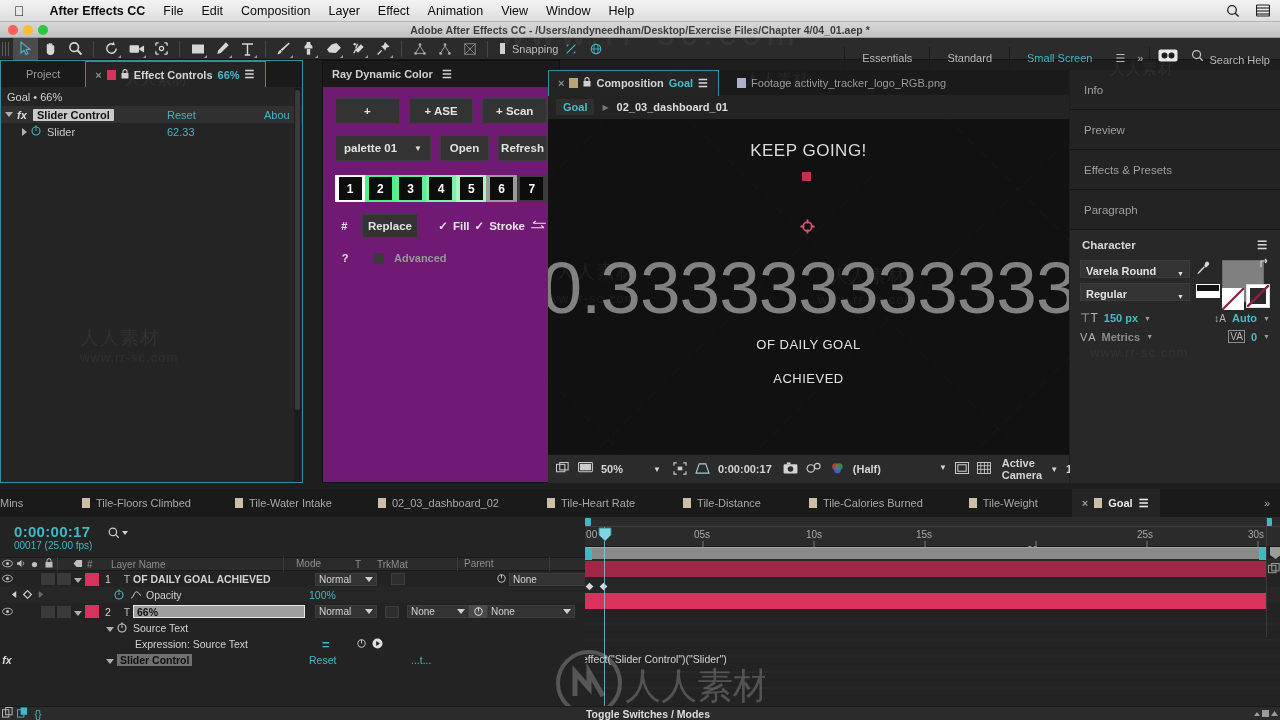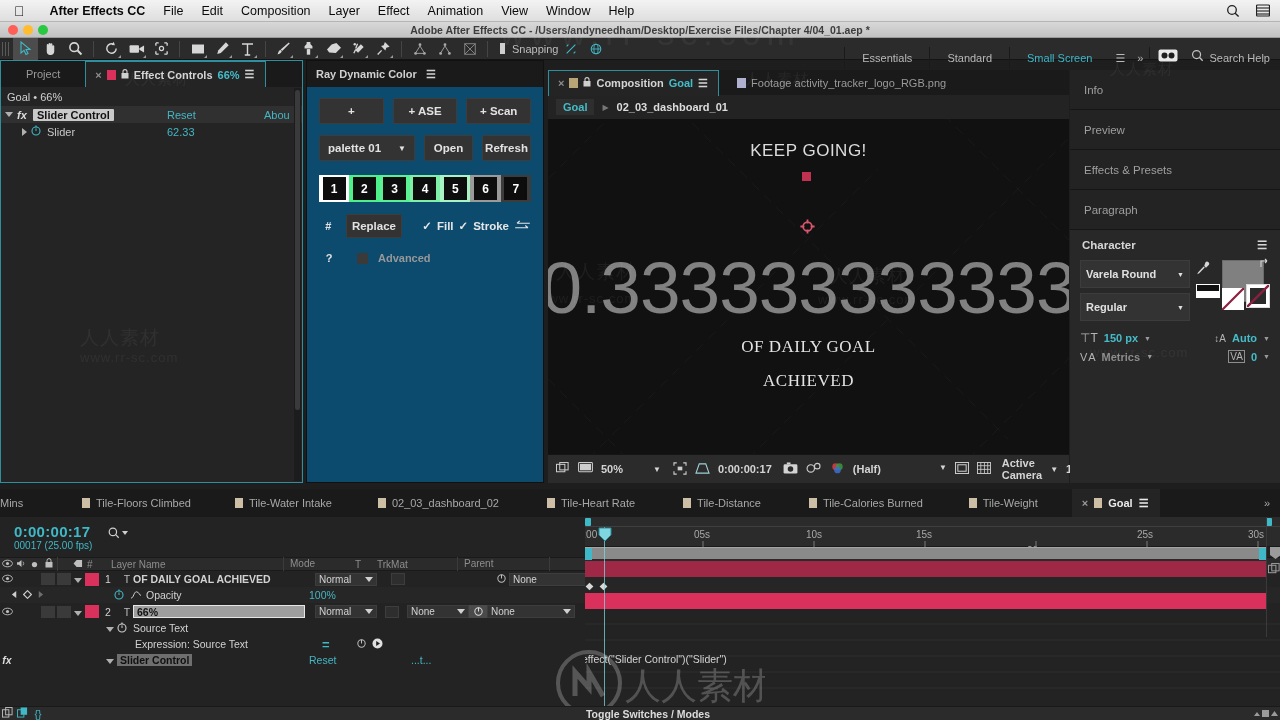--- a/index.html
+++ b/index.html
@@ -54,21 +54,21 @@
   }
   #toolbar .grip { width:8px; height:14px; margin:0 3px 0 2px;
     background: repeating-linear-gradient(90deg,#5a5a5a 0 1px, transparent 1px 3px); }
   .tool { width:25px; height:22px; display:flex; align-items:center; justify-content:center;
           position:relative; }
   .tool.sel { background:#4c4c4c; }
   .tool .corner { position:absolute; right:3px; bottom:2px; width:0;height:0;
      border-left:3px solid transparent; border-bottom:3px solid #9a9a9a; }
   .tsep { width:1px; height:16px; background:#454545; margin:0 5px; }
   #toolbar .snapping { display:flex; align-items:center; gap:5px; margin-left:6px; color:#bdbdbd;}
-  #toolbar .ws { margin-left:auto; display:flex; align-items:flex-end; height:22px;margin-top:18px; }
+  #toolbar .ws { margin-left:auto; display:flex; align-items:center; height:22px;margin-top:18px; }
   #toolbar .ws .w { padding:0 17px; line-height:22px; color:#b9b9b9; font-size:11px;}
   #toolbar .ws .w.active { color:#3db8c8; }
   #toolbar .ws .divider { width:1px;height:22px;background:#1a1a1a; }
 
   
   .panel { position:absolute; background:#1f1f1f; }
   .ptabs { height:26px; background:#1a1a1a; display:flex; align-items:center; }
   .ptab { height:26px; display:flex; align-items:center; gap:5px; padding:0 9px;
           font-size:11px; color:#9a9a9a; white-space:nowrap; }
   .ptab.active { background:#242424; color:#d4d4d4; font-weight:bold;
@@ -88,21 +88,21 @@
   .ec-row.sel-bg { background:#303030; }
   .tri { width:0;height:0; display:inline-block; }
   .tri.down { border-left:4px solid transparent; border-right:4px solid transparent; border-top:5px solid #b0b0b0; }
   .tri.right { border-top:4px solid transparent; border-bottom:4px solid transparent; border-left:5px solid #b0b0b0; }
   .namebox { background:#c9c9c9; color:#111; padding:0 4px; font-weight:bold; border-radius:1px; }
   .lnk { color:#44b6c4; }
   .vscroll { position:absolute; right:1px; top:1px; width:7px; bottom:1px; background:#1c1c1c;}
   .vscroll i { position:absolute; left:1px; right:1px; top:2px; height:320px; background:#3a3a3a; border-radius:3px;}
 
   
-  #rdc { left:306px; top:60px; width:238px; height:423px; background:#0c4a6e;
+  #rdc { left:322px; top:60px; width:238px; height:423px; background:#701a75;
          border:1px solid #111; }
   #rdc .hdr { height:26px; display:flex; align-items:center; gap:9px; padding:0 9px;
       background:#1a1a1a; color:#d0d0d0; font-weight:bold; font-size:11px; }
   .rdcbtn { background:#333; color:#e2e2e2; border:1px solid #3d3d3d; border-radius:2px;
       height:26px; display:flex; align-items:center; justify-content:center; font-size:11.5px;
       font-weight:bold; }
   .rdcsel { background:#333; border:1px solid #3d3d3d; border-radius:2px; height:26px;
       display:flex; align-items:center; justify-content:space-between; padding:0 8px;
       font-size:11.5px; color:#e2e2e2; font-weight:bold; }
   .swrow { display:flex; height:27px; align-items:stretch; }
@@ -122,31 +122,31 @@
   #compview { position:absolute; left:0; top:49px; width:521px; height:335px; background:#111; overflow:hidden; }
   #compfooter { position:absolute; left:0; bottom:0; width:521px; height:29px;
       background:#2b2b2b; border-top:1px solid #151515; display:flex; align-items:center;
       gap:8px; padding:0 8px; font-size:11px; color:#d4d4d4; font-weight:bold;}
   .cstage { position:absolute; left:0; top:0; right:0; bottom:0; }
   .big-num { position:absolute; left:50%; top:50%; transform:translate(-50%,-50%);
      font-size:73px; color:#818181; letter-spacing:-1px; white-space:nowrap; font-weight:normal;}
   .keepgoing { position:absolute; left:50%; top:22px; transform:translateX(-50%);
      color:#dcdcdc; font-size:17px; letter-spacing:.5px; white-space:nowrap;}
   .goalline { position:absolute; left:50%; transform:translateX(-50%);
-     color:#e3e3e3; font-size:17px; letter-spacing:.5px; white-space:nowrap;font-family:Liberation Serif, serif;}
+     color:#e3e3e3; font-size:13px; letter-spacing:.5px; white-space:nowrap;}
 
   
   #rightbar { left:1070px; top:70px; width:210px; height:413px; background:#1f1f1f; }
   .rpanel { height:40px; display:flex; align-items:center; padding:0 14px;
      border-bottom:1px solid #161616; color:#9f9f9f; font-size:11.5px; background:#232323;}
   #charpanel { background:#282828; height:calc(413px - 160px); }
   #charpanel .chdr { height:30px; display:flex; align-items:center;
      justify-content:space-between; padding:0 12px; color:#d6d6d6; font-weight:bold; font-size:11.5px;}
-  .cfield { background:#333; border:1px solid #3c3c3c; height:28px; display:flex;
-     align-items:center; justify-content:space-between; padding:0 5px; color:#e0e0e0; font-size:11px;
+  .cfield { background:#333; border:1px solid #3c3c3c; height:18px; display:flex;
+     align-items:flex-end; justify-content:space-between; padding:0 5px; color:#e0e0e0; font-size:11px;
      font-weight:bold;}
   .cnum { color:#45bcc9; font-weight:bold; font-size:11px; }
 
   
   #tltabs { position:absolute; left:0; top:489px; width:1280px; height:28px;
       background:#1a1a1a; display:flex; align-items:center; }
   .tltab { height:28px; display:flex; align-items:center; gap:6px; padding:0 10px;
       font-size:11px; color:#a8a8a8; white-space:nowrap; }
   .tltab.active { background:#242424; color:#eaeaea; font-weight:bold; }
   .tchip { width:8px;height:10px; background:#cdbfa6; display:block; }
@@ -841,21 +841,21 @@
           </svg>
       </span>
       <span style="width:12px;border-left:1px solid #3b3b3b;height:14px"></span>
       <span style="width:18px;text-align:center">
         <svg width="10" height="9" viewBox="0 0 11 10">
             <path d="M.6 5 L4 1.2 h6 v7.6 H4Z" fill="#bfbfbf"></path>
           </svg>
       </span>
       <span style="width:24px">#</span>
       <span style="width:172px">Layer Name</span>
-      <span style="width:72px;border-left:1px solid #3b3b3b;padding-left:6px;height:14px;line-height:14px">Mode</span>
+      <span style="width:72px;border-left:1px solid #3b3b3b;padding-left:12px;height:14px;line-height:14px">Mode</span>
       <span style="width:22px">T</span>
       <span style="width:80px">TrkMat</span>
       <span style="width:92px;border-left:1px solid #3b3b3b;padding-left:6px;height:14px;line-height:14px">Parent</span>
       <span style="flex:1;border-left:1px solid #3b3b3b;height:14px"></span>
     </div>
 
     <div style="position:relative">
 
       <div class="lrow" style="height:16px">
         <span style="width:14px;text-align:center">

